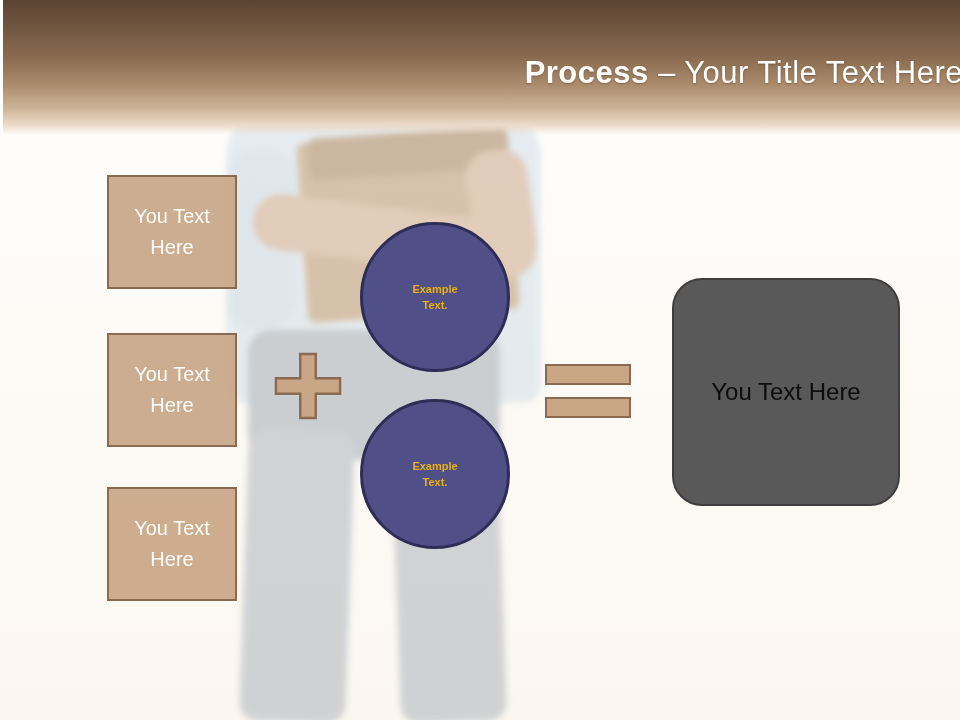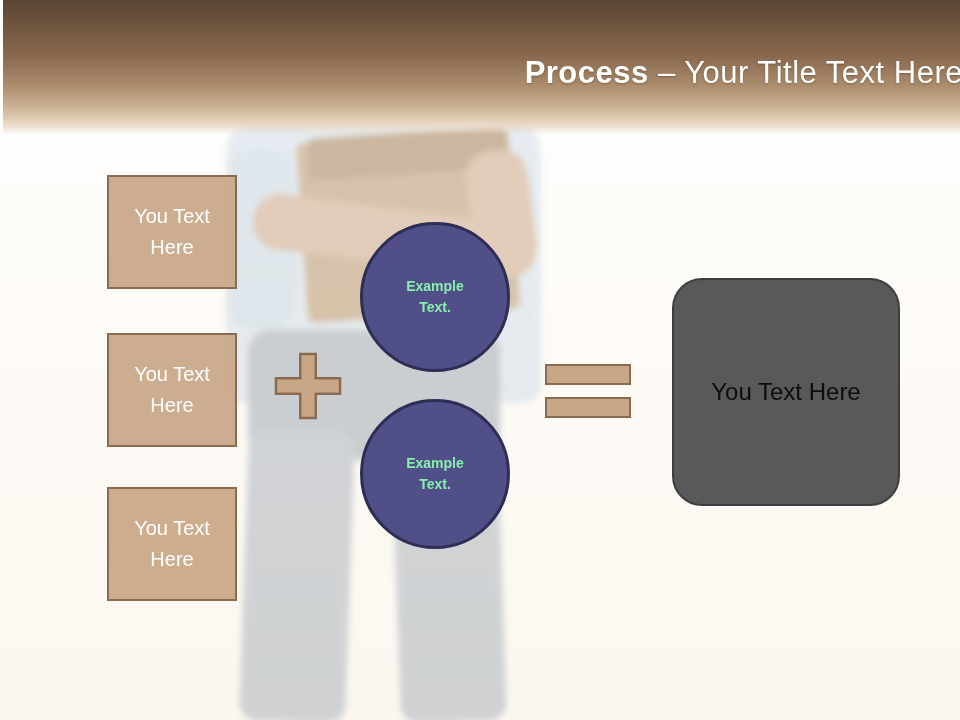--- a/index.html
+++ b/index.html
@@ -56,21 +56,21 @@
   .tan-box-3{top:487px;}
 
   
   .plus-wrap{position:absolute;left:274px;top:352px;width:68px;height:68px;}
 
   
   .circle{
     position:absolute;left:360px;width:150px;height:150px;border-radius:50%;
     background:#514f88;border:3px solid #2e2d55;box-sizing:border-box;
     display:flex;align-items:center;justify-content:center;text-align:center;
-    color:#86efac;font-size:14px;font-weight:700;line-height:1.5;
+    color:#eab308;font-size:11px;font-weight:700;line-height:1.5;
   }
   .circle .lbl{width:70px;}
   .circle-1{top:222px;}
   .circle-2{top:399px;}
 
   
   .equals{position:absolute;left:545px;top:364px;width:86px;height:54px;}
   .eq-bar{
     position:absolute;left:0;width:86px;height:21px;
     background:#c9a686;border:2px solid #8a6a50;box-sizing:border-box;

